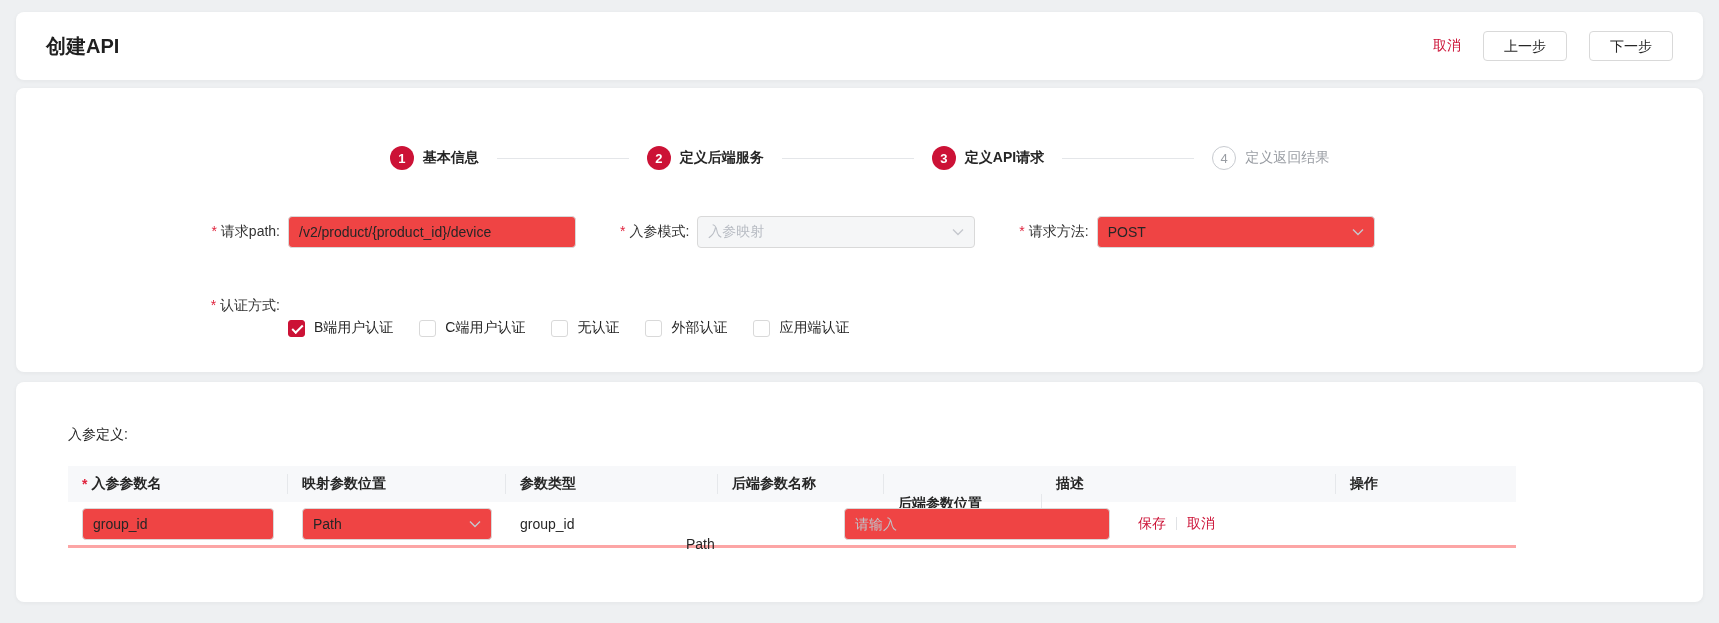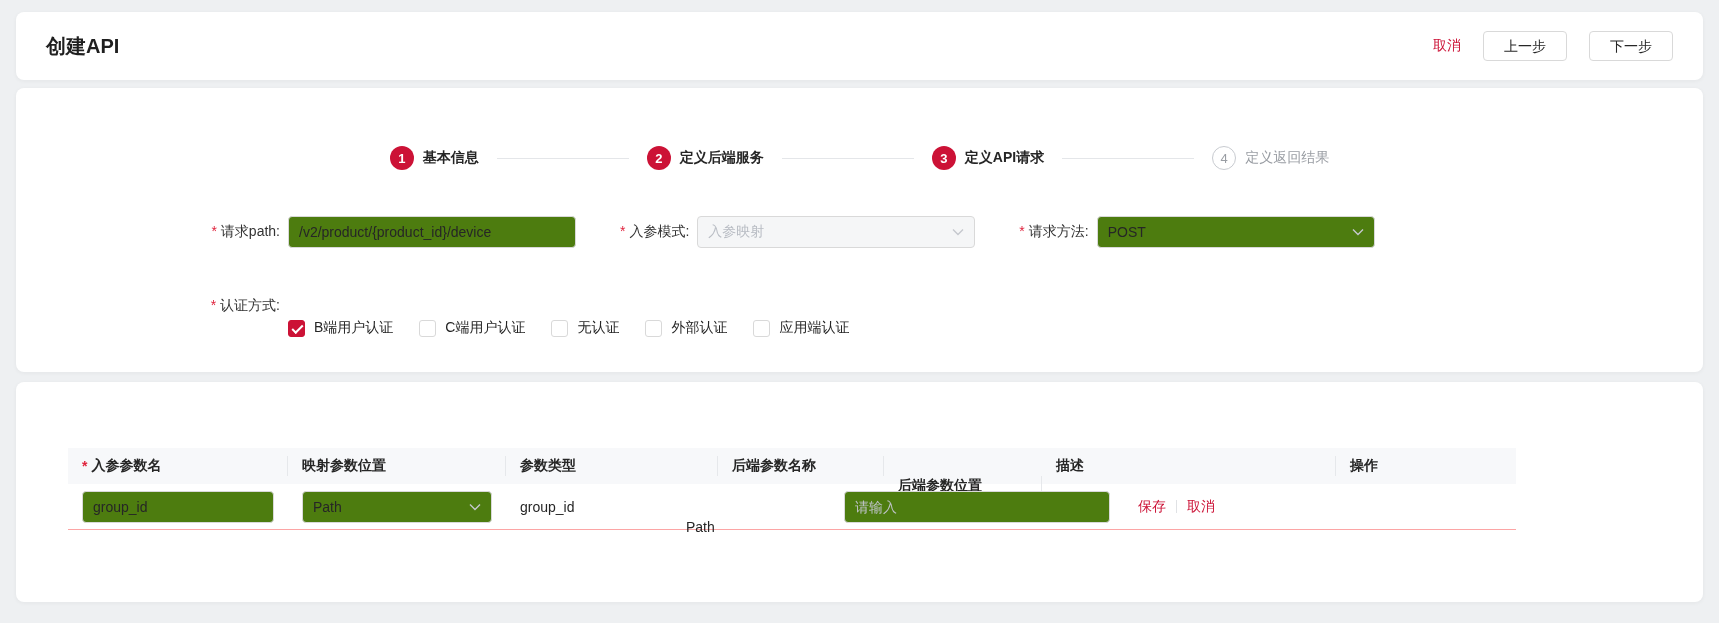--- a/index.html
+++ b/index.html
@@ -83,21 +83,21 @@
   .form-row + .form-row { margin-top:27px; }
   .form-item { display:flex; align-items:center; }
   .form-item + .form-item { margin-left:44px; }
   .form-label { text-align:right; white-space:nowrap; color:#333; }
   .req { color:#e0233d; margin-right:4px; }
   .lbl-path { width:92px; }
   .input, .select {
     height:32px;
     border:1px solid #d9d9d9;
     border-radius:4px;
-    background:#4d7c0f;
+    background:#ef4444;
     font-size:14px;
     color:#262626;
     padding:0 10px;
     outline:none;
   }
   .input { width:288px; margin-left:8px; font-family:"Liberation Sans","DejaVu Sans",sans-serif; }
   .select {
     width:278px;
     margin-left:8px;
     display:flex;
@@ -152,21 +152,21 @@
     align-items:center;
     height:20px;
     border-right:1px solid #e6e8eb;
     font-size:14px;
   }
   .th:last-child { border-right:none; }
   .trow {
     display:flex;
     align-items:center;
     height:46px;
-    border-bottom:1px solid #fca5a5;
+    border-bottom:3px solid #fca5a5;
     background:#fff;
   }
   .td { padding:0 14px; display:flex; align-items:center; }
   .c1 { width:220px; } .c2 { width:218px; } .c3 { width:212px; }
   .c4 { width:166px; } .c5 { width:158px;margin-top:40px; } .c6 { width:294px; } .c7 { width:180px; }
   .cell-input { width:100%; margin-left:0; }
   .cell-select { width:100%; margin-left:0; }
   .cell-input::placeholder { color:#bfc3c9; }
   .row-actions { display:flex; align-items:center; }
   .row-actions .divider { width:1px; height:13px; background:#e0e2e5; margin:0 10px; }
@@ -263,20 +263,21 @@
               <span class="cb"></span>
               <span class="cb-label">应用端认证</span>
             </span>
           </div>
         </div>
       </div>
     </div>
   </div>
 
   <div class="card params-card">
+    <div class="section-title">入参定义:</div>
 
     <div class="ptable">
       <div class="thead">
         <div class="th c1">
             <span class="req">*</span>
             <span>入参参数名</span>
           </div>
         <div class="th c2">映射参数位置</div>
         <div class="th c3">参数类型</div>
         <div class="th c4">后端参数名称</div>

